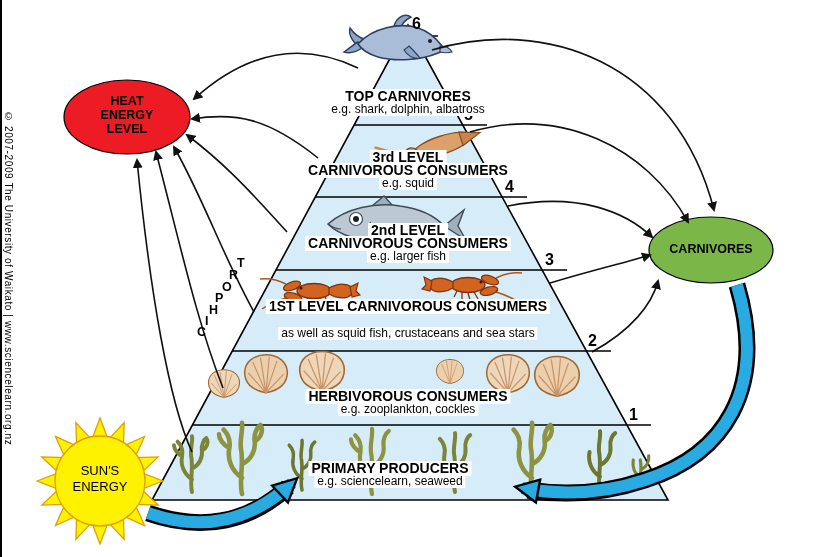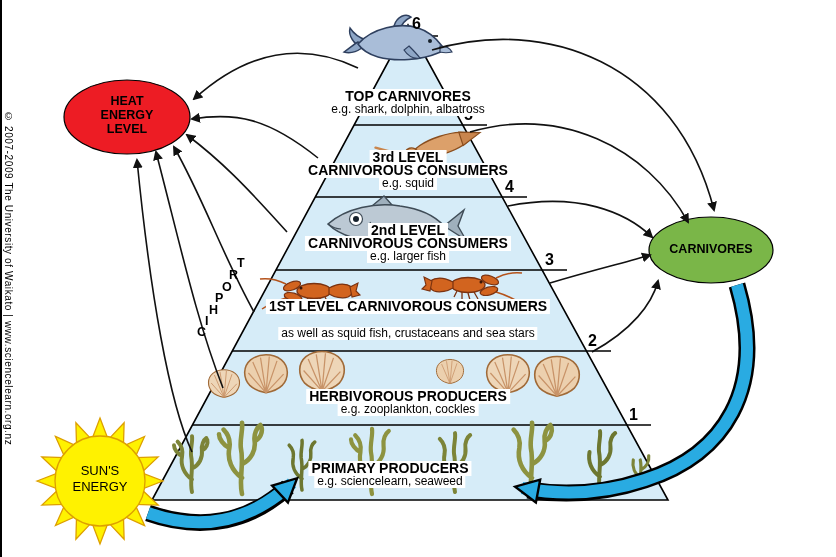--- a/index.html
+++ b/index.html
@@ -230,21 +230,21 @@
   <div class="t ttl" style="left:408px;top:163px">CARNIVOROUS CONSUMERS</div>
   <div class="t eg" style="left:408px;top:177px">e.g. squid</div>
 
   <div class="t ttl" style="left:408px;top:223px">2nd LEVEL</div>
   <div class="t ttl" style="left:408px;top:236px">CARNIVOROUS CONSUMERS</div>
   <div class="t eg" style="left:408px;top:250px">e.g. larger fish</div>
 
   <div class="t ttl" style="left:408px;top:299px">1ST LEVEL CARNIVOROUS CONSUMERS</div>
   <div class="t eg" style="left:408px;top:327px">as well as squid fish, crustaceans and sea stars</div>
 
-  <div class="t ttl" style="left:408px;top:389px">HERBIVOROUS PRODUCERS</div>
+  <div class="t ttl" style="left:408px;top:389px">HERBIVOROUS CONSUMERS</div>
   <div class="t eg" style="left:408px;top:403px">e.g. zooplankton, cockles</div>
 
   <div class="t ttl" style="left:390px;top:461px">PRIMARY PRODUCERS</div>
   <div class="t eg" style="left:390px;top:475px">e.g. sciencelearn, seaweed</div>
 
   <div class="t node-line" style="left:127px;top:95px">HEAT</div>
   <div class="t node-line" style="left:127px;top:109px">ENERGY</div>
   <div class="t node-line" style="left:127px;top:123px">LEVEL</div>
 
   <div class="t node-line" style="left:711px;top:243px">CARNIVORES</div>

